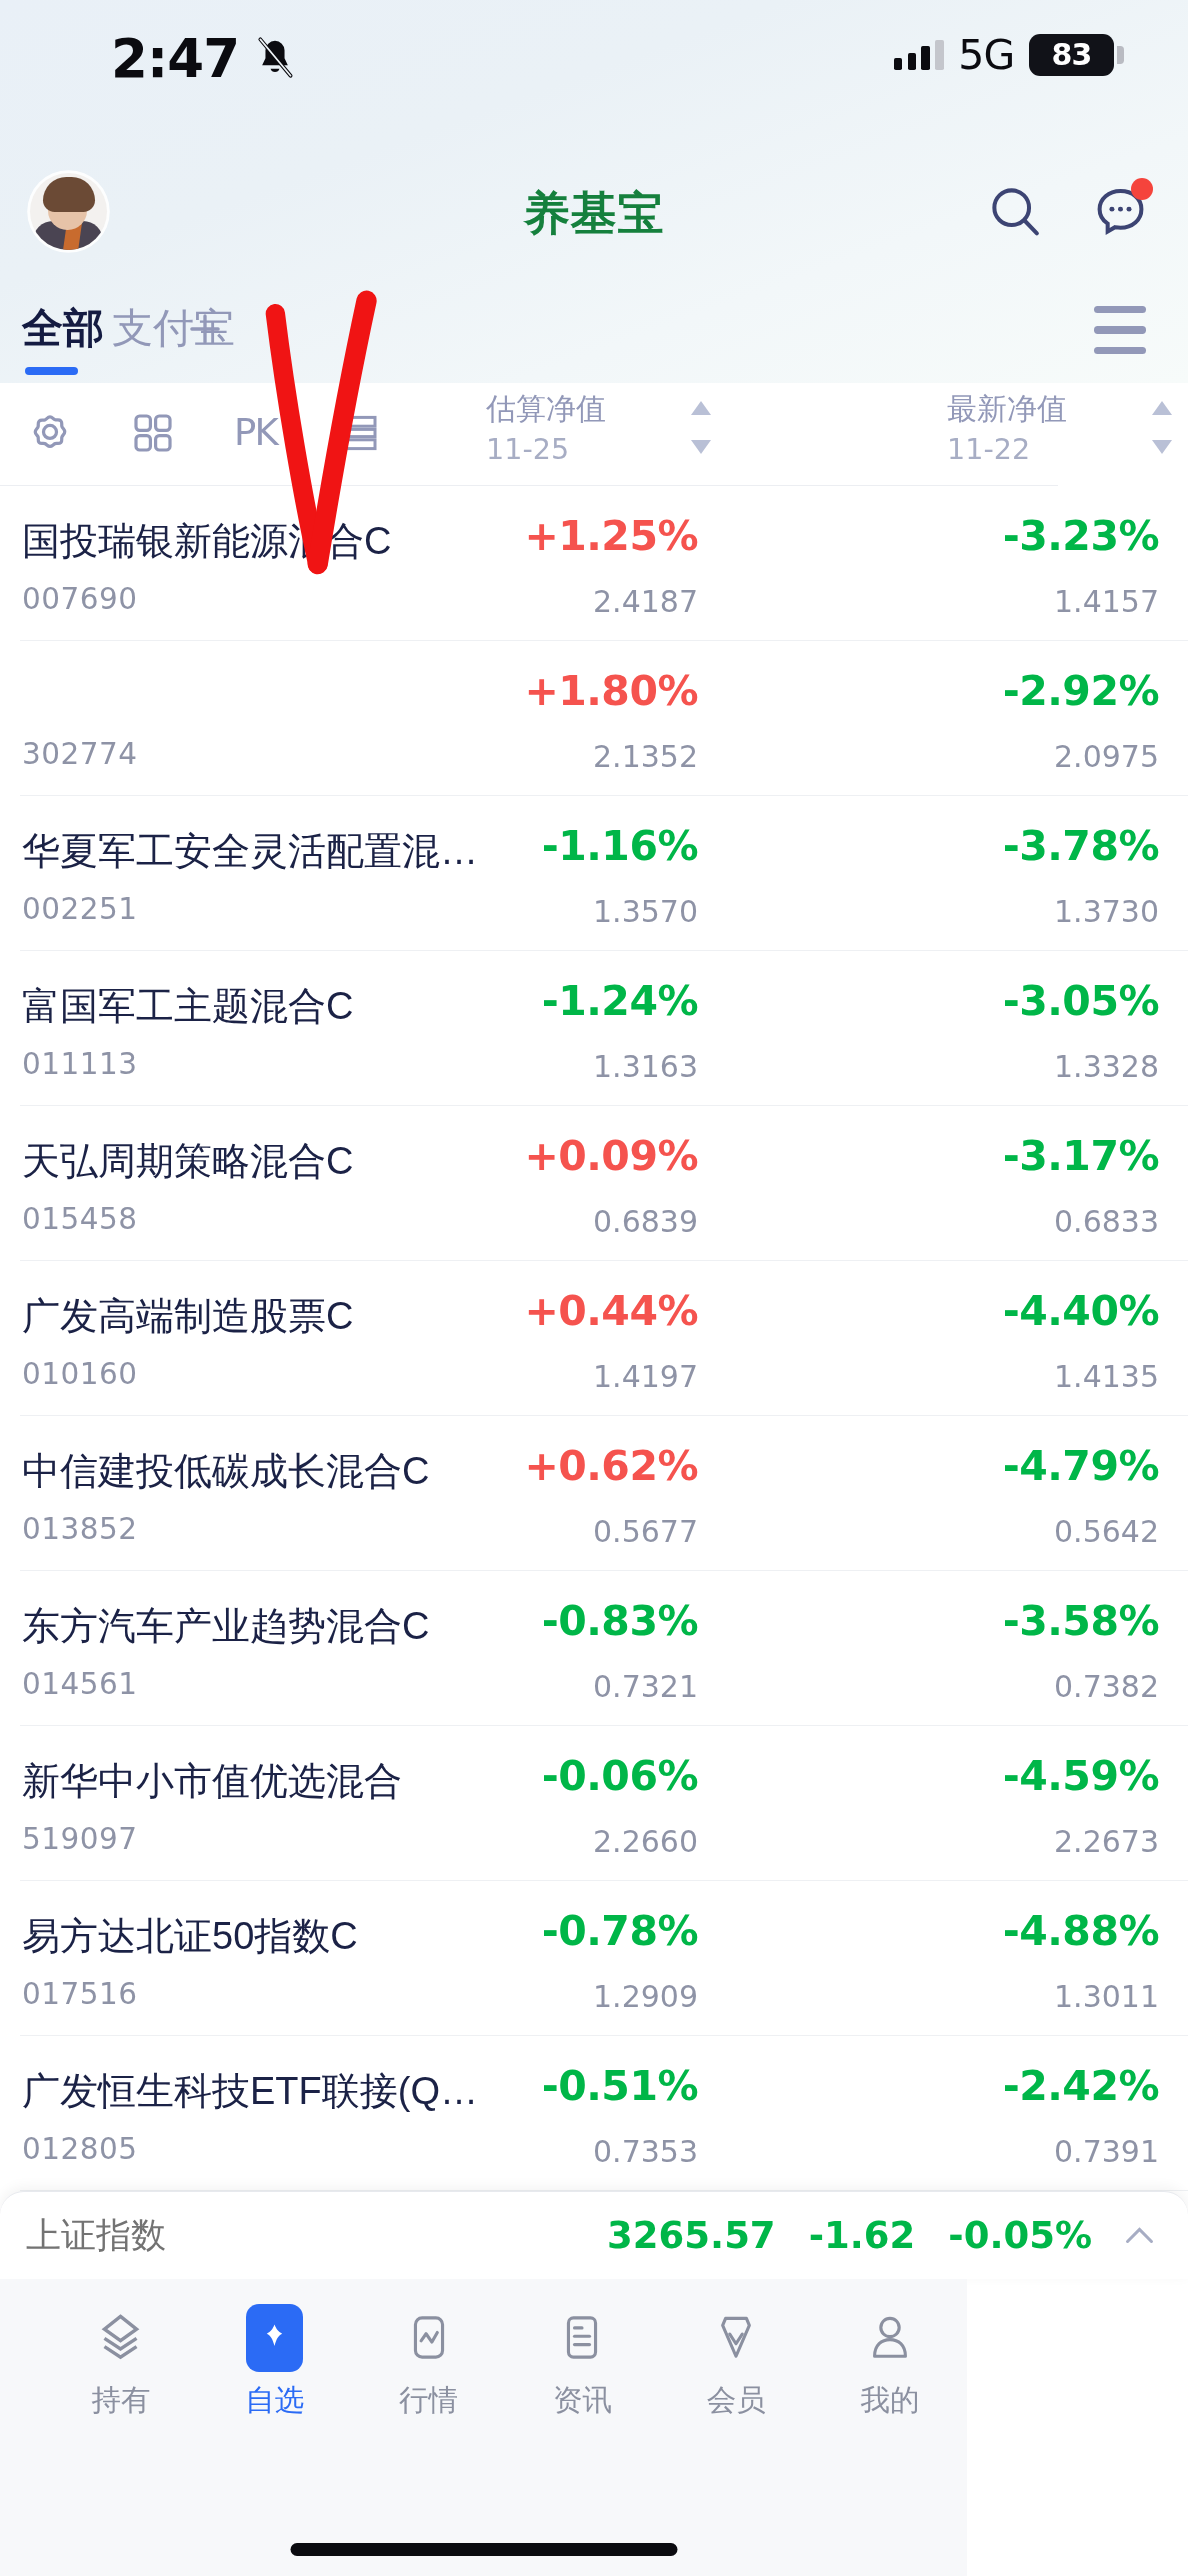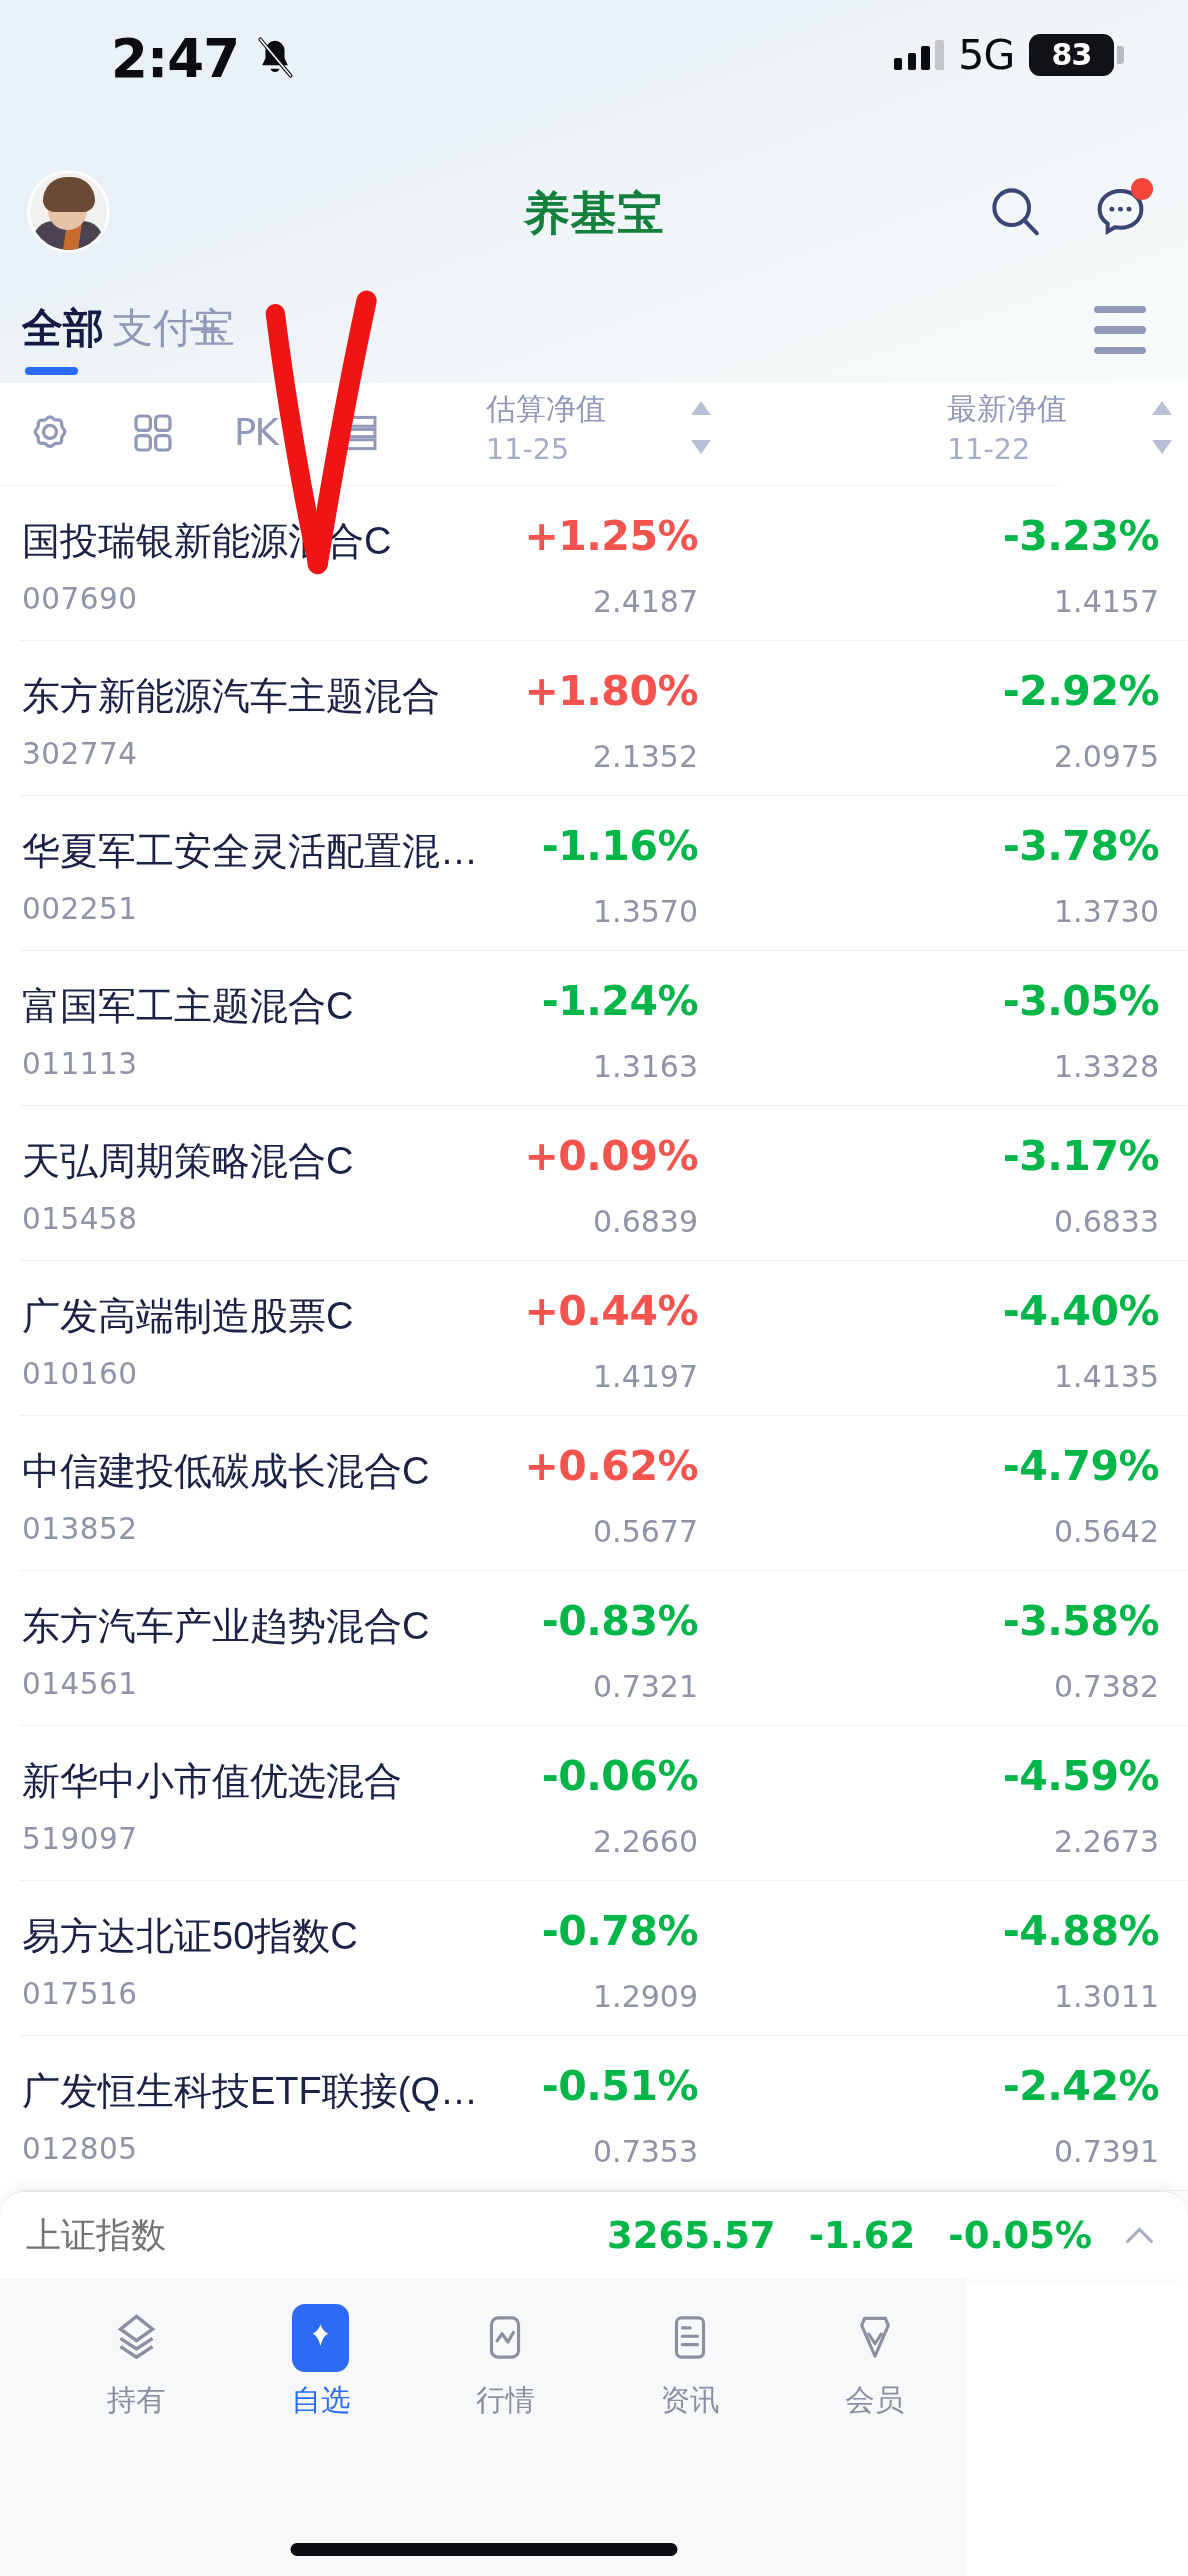--- a/index.html
+++ b/index.html
@@ -316,21 +316,20 @@
 <div class="list">
   <div class="row">
     <div class="r-name">国投瑞银新能源混合C</div>
     <div class="r-code">007690</div>
     <div class="c-pct col-a up">+1.25%</div>
     <div class="c-val col-a">2.4187</div>
     <div class="c-pct col-b down">-3.23%</div>
     <div class="c-val col-b">1.4157</div>
   </div>
   <div class="row">
-    <div class="r-name">东方新能源汽车主题混合</div>
     <div class="r-code">302774</div>
     <div class="c-pct col-a up">+1.80%</div>
     <div class="c-val col-a">2.1352</div>
     <div class="c-pct col-b down">-2.92%</div>
     <div class="c-val col-b">2.0975</div>
   </div>
   <div class="row">
     <div class="r-name">华夏军工安全灵活配置混…</div>
     <div class="r-code">002251</div>
     <div class="c-pct col-a down">-1.16%</div>
@@ -475,15 +474,24 @@
   </div>
   <div class="tb-item">
     <div class="tb-ic">
       <svg width="50" height="55" viewBox="0 0 24 24">
         <path d="M7 2.8 H17 L18.4 6.2 L12 21 L5.6 6.2 Z" fill="none" stroke="#8b90a0" stroke-width="1.5" stroke-linejoin="round"></path>
         <path d="M9 10.4 L12 15 L15 10.4" fill="none" stroke="#8b90a0" stroke-width="1.5" stroke-linecap="round" stroke-linejoin="round"></path>
       </svg>
     </div>
     <div class="tb-lb">会员</div>
   </div>
+  <div class="tb-item">
+    <div class="tb-ic">
+      <svg width="50" height="55" viewBox="0 0 24 24">
+        <circle cx="12" cy="7.2" r="4.4" fill="none" stroke="#8b90a0" stroke-width="1.5"></circle>
+        <path d="M4.6 21 C4.6 15.6, 8 13, 12 13 C16 13, 19.4 15.6, 19.4 21 Z" fill="none" stroke="#8b90a0" stroke-width="1.5" stroke-linejoin="round"></path>
+      </svg>
+    </div>
+    <div class="tb-lb">我的</div>
+  </div>
   <div class="home-ind"></div>
 </div>
 
 
 </body></html>

